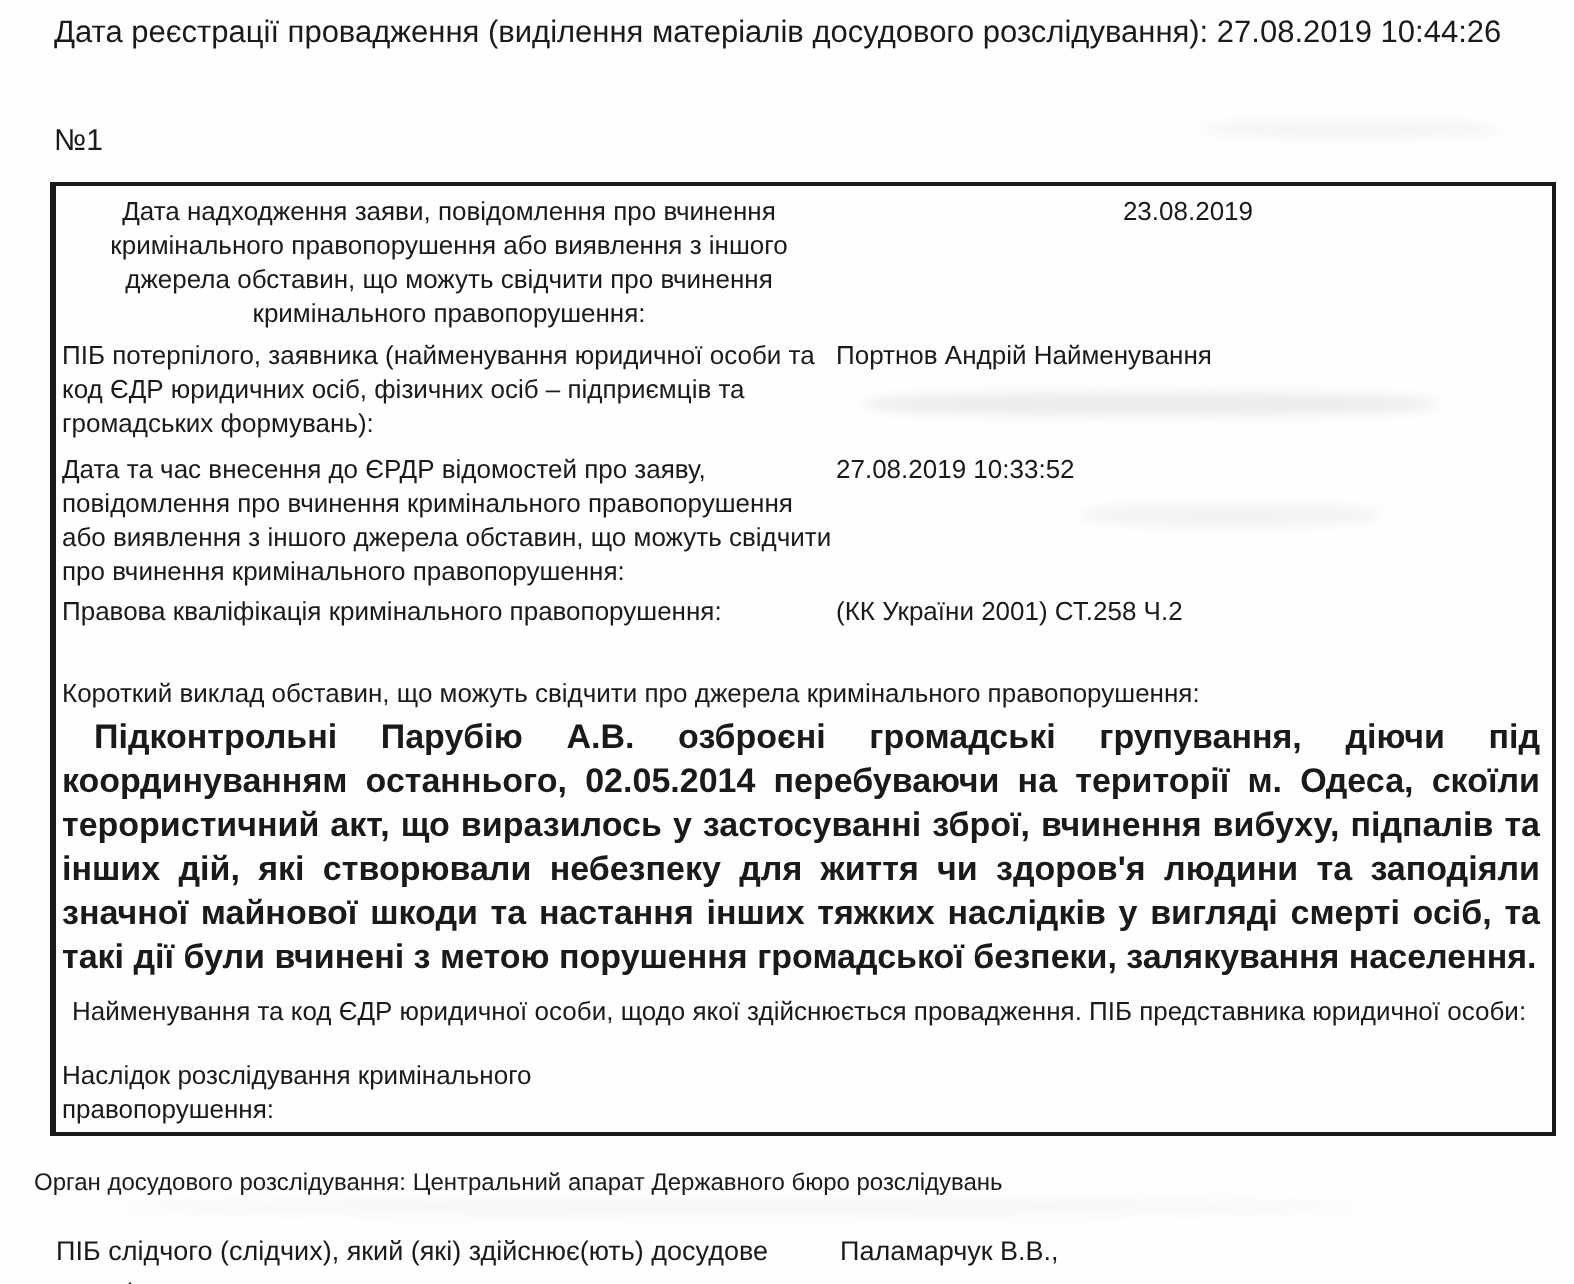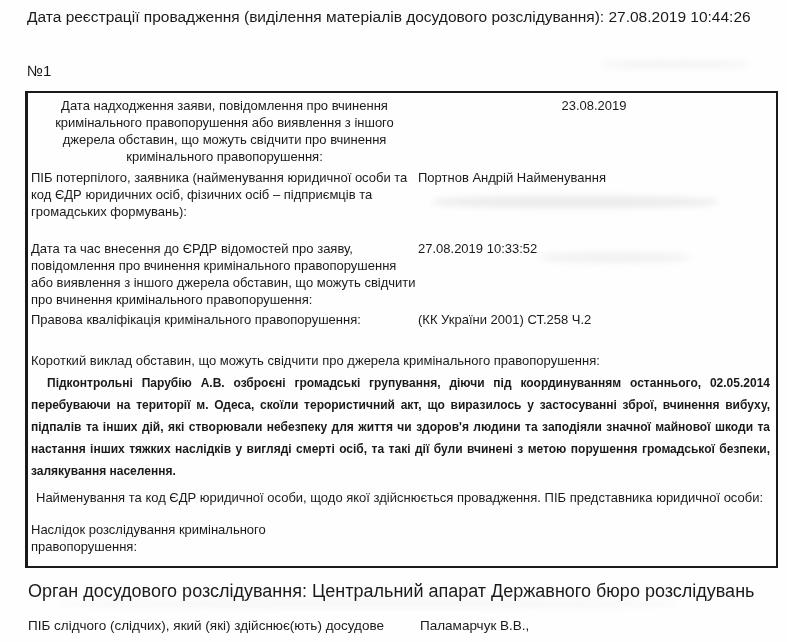--- a/index.html
+++ b/index.html
@@ -25,35 +25,35 @@
     width:753px; height:477px;
     border:2px solid #1a1a1a; border-left-width:3px;
     box-sizing:border-box;
     padding:4px 6px 0 3px;
     font-size:13px; line-height:17px;
   }
   .field-row { display:flex; align-items:flex-start; }
   .field-label { flex:0 0 387px; }
   .field-value { flex:1; }
   .row-1 { margin-bottom:4px;text-align:center; }
-  .row-2 { margin-bottom:20px; }
+  .row-2 { margin-bottom:6px; }
   .row-3 { margin-bottom:3px; }
   .row-4 { margin-bottom:24px;justify-content:center; }
   .summary-heading { margin-bottom:3px; }
   .summary-text {
-    font-weight:700; font-size:12px; line-height:22px;
+    font-weight:700; font-size:17px; line-height:22px;
     text-align:justify; text-indent:16px;
     margin:0 0 7px 0;
   }
   .suspect-heading { padding-left:3px; margin-bottom:16px; }
   .legal-entity-heading { padding-left:5px; margin-bottom:15px; }
   .outcome-label { width:262px; }
   .org-line {
-    position:absolute; left:28px; top:582px;
-    font-size:18px; line-height:18px;
+    position:absolute; left:17px; top:582px;
+    font-size:12px; line-height:18px;
   }
   .investigator-row {
     position:absolute; left:28px; top:615px; width:736px;
     display:flex; font-size:13.5px; line-height:21px;
   }
   .investigator-label { flex:0 0 392px; }
   .investigator-value { flex:1; }
   
   .smudge {
     position:absolute; background:#8f8f8f;

